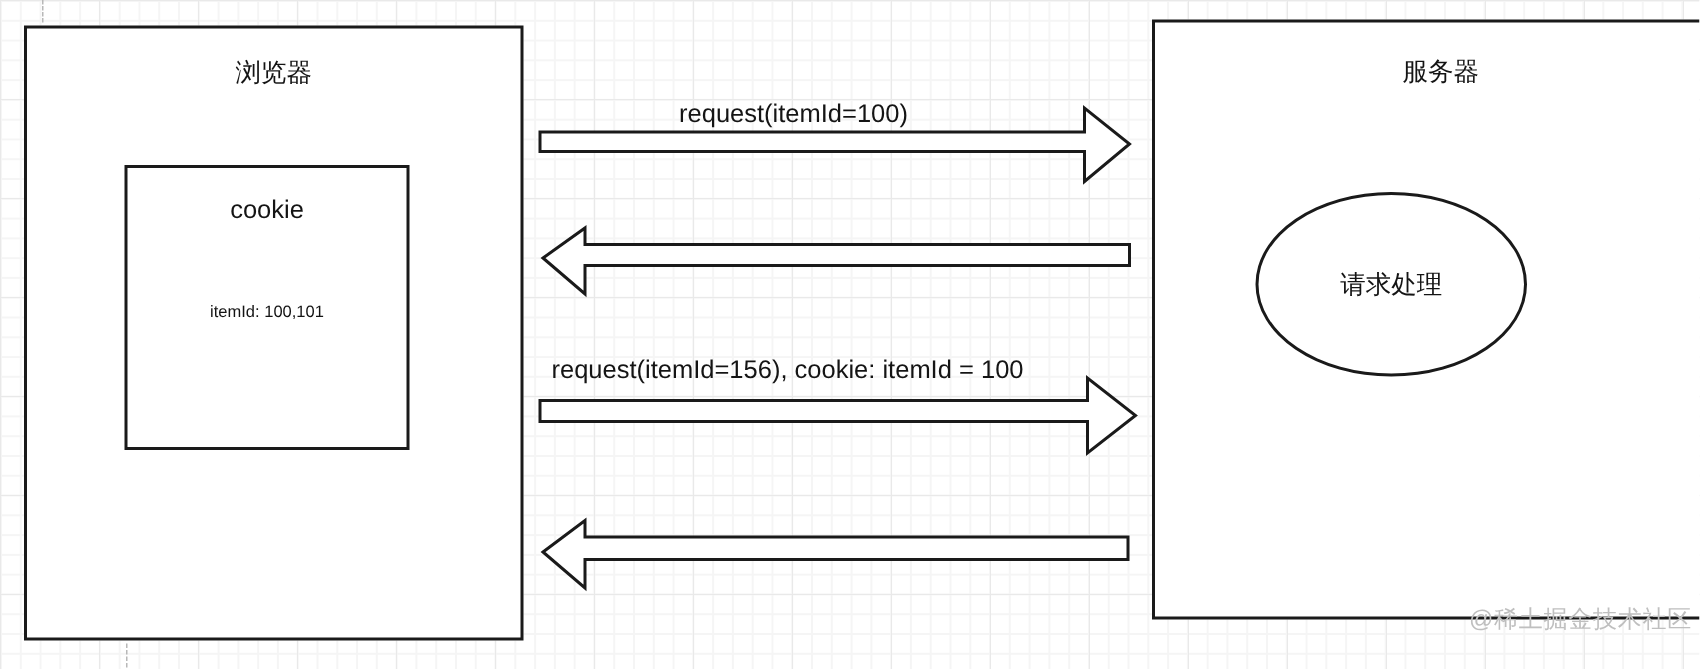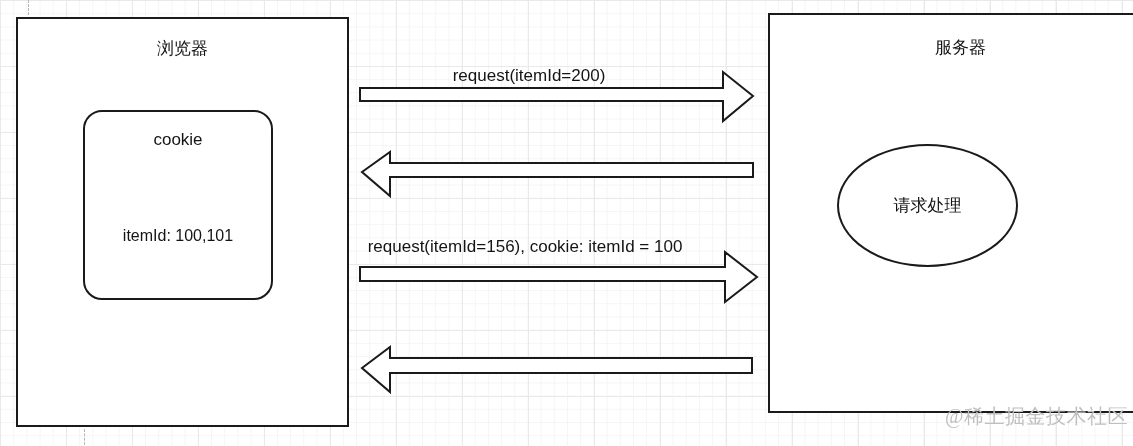--- a/index.html
+++ b/index.html
@@ -31,24 +31,23 @@
     text-align: center;
     font-size: 17px;
     line-height: 20px;
     white-space: nowrap;
   }
   .cookie-value {
     position: absolute;
     left: 0;
     width: 100%;
     text-align: center;
-    font-size: 16px;
+    font-size: 11px;
     line-height: 20px;
     white-space: nowrap;
-    margin-top: 28px;
   }
   .ellipse {
     position: absolute;
     box-sizing: border-box;
     background: #ffffff;
     border: 2px solid #1a1a1a;
     border-radius: 50%;
     display: flex;
     align-items: center;
     justify-content: center;
@@ -70,60 +69,59 @@
     position: absolute;
     transform: translateX(-50%);
     font-size: 17px;
     line-height: 19px;
     white-space: nowrap;
   }
   .watermark {
     position: absolute;
     right: 5px;
     top: 403px;
-    font-size: 20px;
+    font-size: 16px;
     letter-spacing: 0.5px;
     color: #bfbfbf;
     white-space: nowrap;
-    font-family: Liberation Serif, serif;
   }
   .page-dash {
     position: absolute;
     width: 0;
     border-left: 1px dashed #b8b8b8;
   }
 </style>
 </head>
 <body>
 
 <div class="canvas">
 
   <div class="page-dash" style="left:28px; top:0; height:15px;"></div>
   <div class="page-dash" style="left:84px; top:429px; height:16px;"></div>
 
   <div class="box" style="left:16px; top:17px; width:333px; height:410px;">
     <div class="box-title" style="top:20px;">浏览器</div>
-    <div class="box" style="left:65px; top:91px; width:190px; height:190px;border-radius:19px;">
+    <div class="box" style="left:65px; top:91px; width:190px; height:190px;">
       <div class="box-title" style="top:18px;">cookie</div>
       <div class="cookie-value" style="top:86px;">itemId: 100,101</div>
     </div>
   </div>
 
   <div class="box" style="left:768px; top:13px; width:385px; height:400px;">
     <div class="box-title" style="top:23px;">服务器</div>
-    <div class="ellipse" style="left:67px; top:129px; width:181px; height:123px;">
+    <div class="ellipse" style="left:67px; top:113px; width:181px; height:123px;">
       <span>请求处理</span>
     </div>
   </div>
 
   <svg class="arrows-layer" viewBox="0 0 1133 446">
     <polygon points="360,88 723,88 723,72 753,96 723,121 723,101 360,101"></polygon>
     <polygon points="362,172 390,152 390,163 753,163 753,177 390,177 390,196"></polygon>
     <polygon points="360,267 725,267 725,252 757,277 725,302 725,281 360,281"></polygon>
     <polygon points="362,368 390,347 390,358 752,358 752,373 390,373 390,392"></polygon>
   </svg>
 
-  <div class="msg-label" style="left:529px; top:66px;">request(itemId=200)</div>
+  <div class="msg-label" style="left:529px; top:66px;">request(itemId=100)</div>
   <div class="msg-label" style="left:525px; top:237px;">request(itemId=156), cookie: itemId = 100</div>
 
   <div class="watermark">@稀土掘金技术社区</div>
 
 </div>
 
 </body></html>

